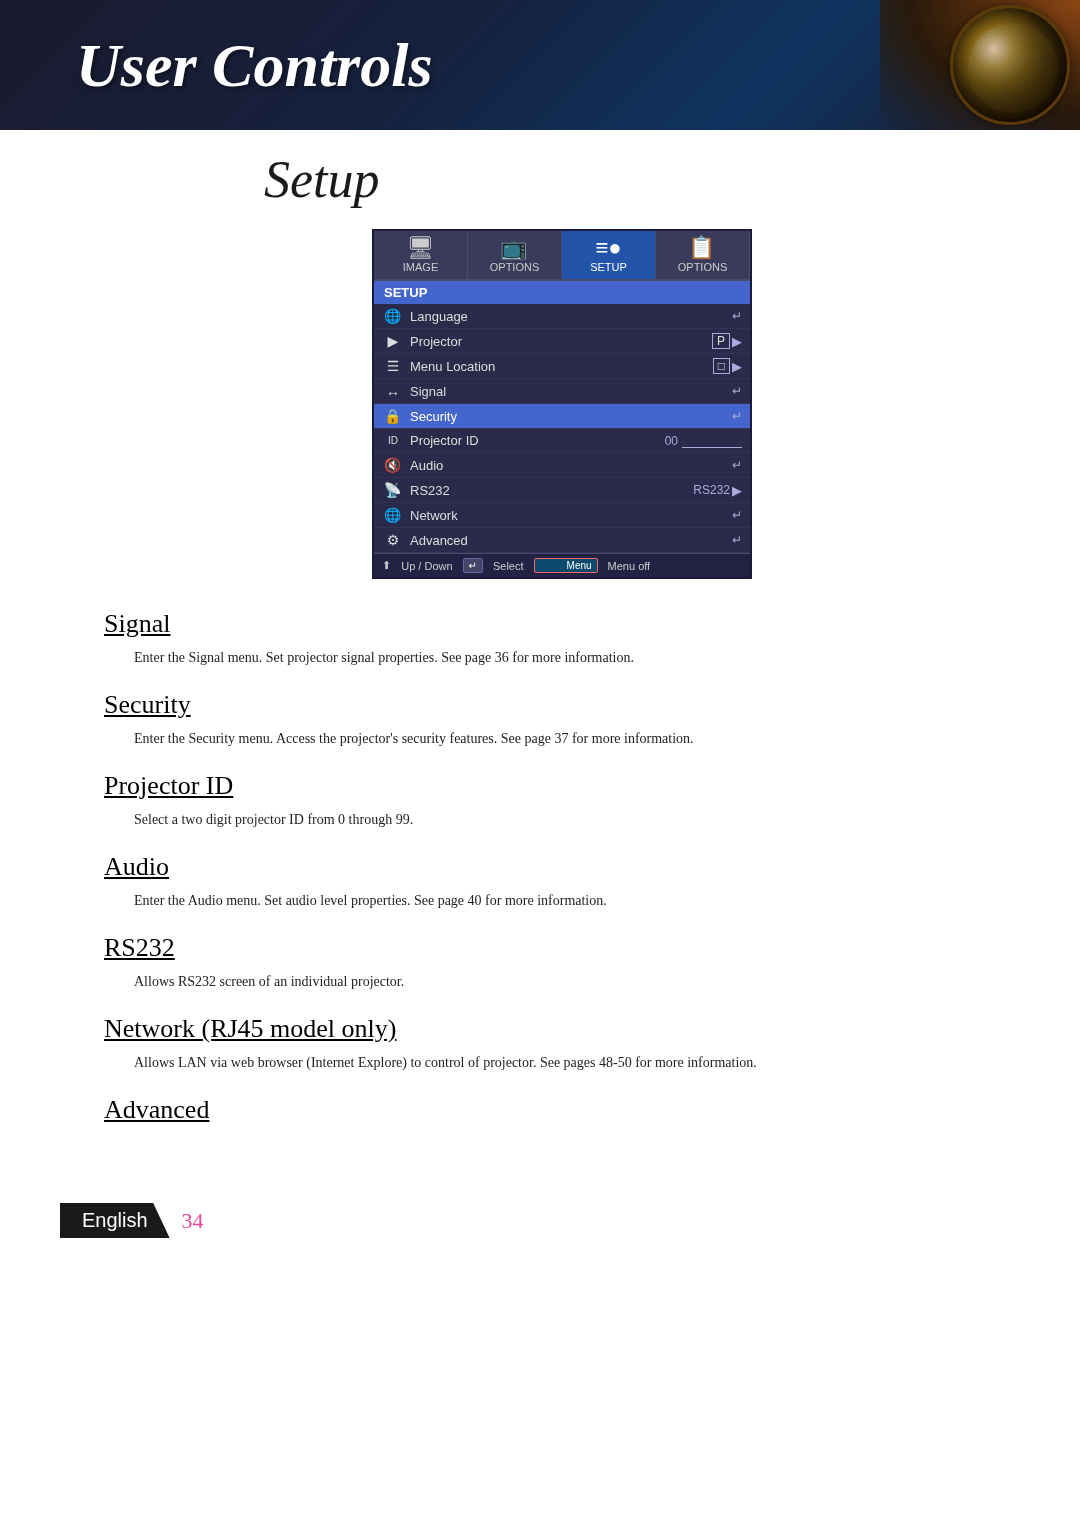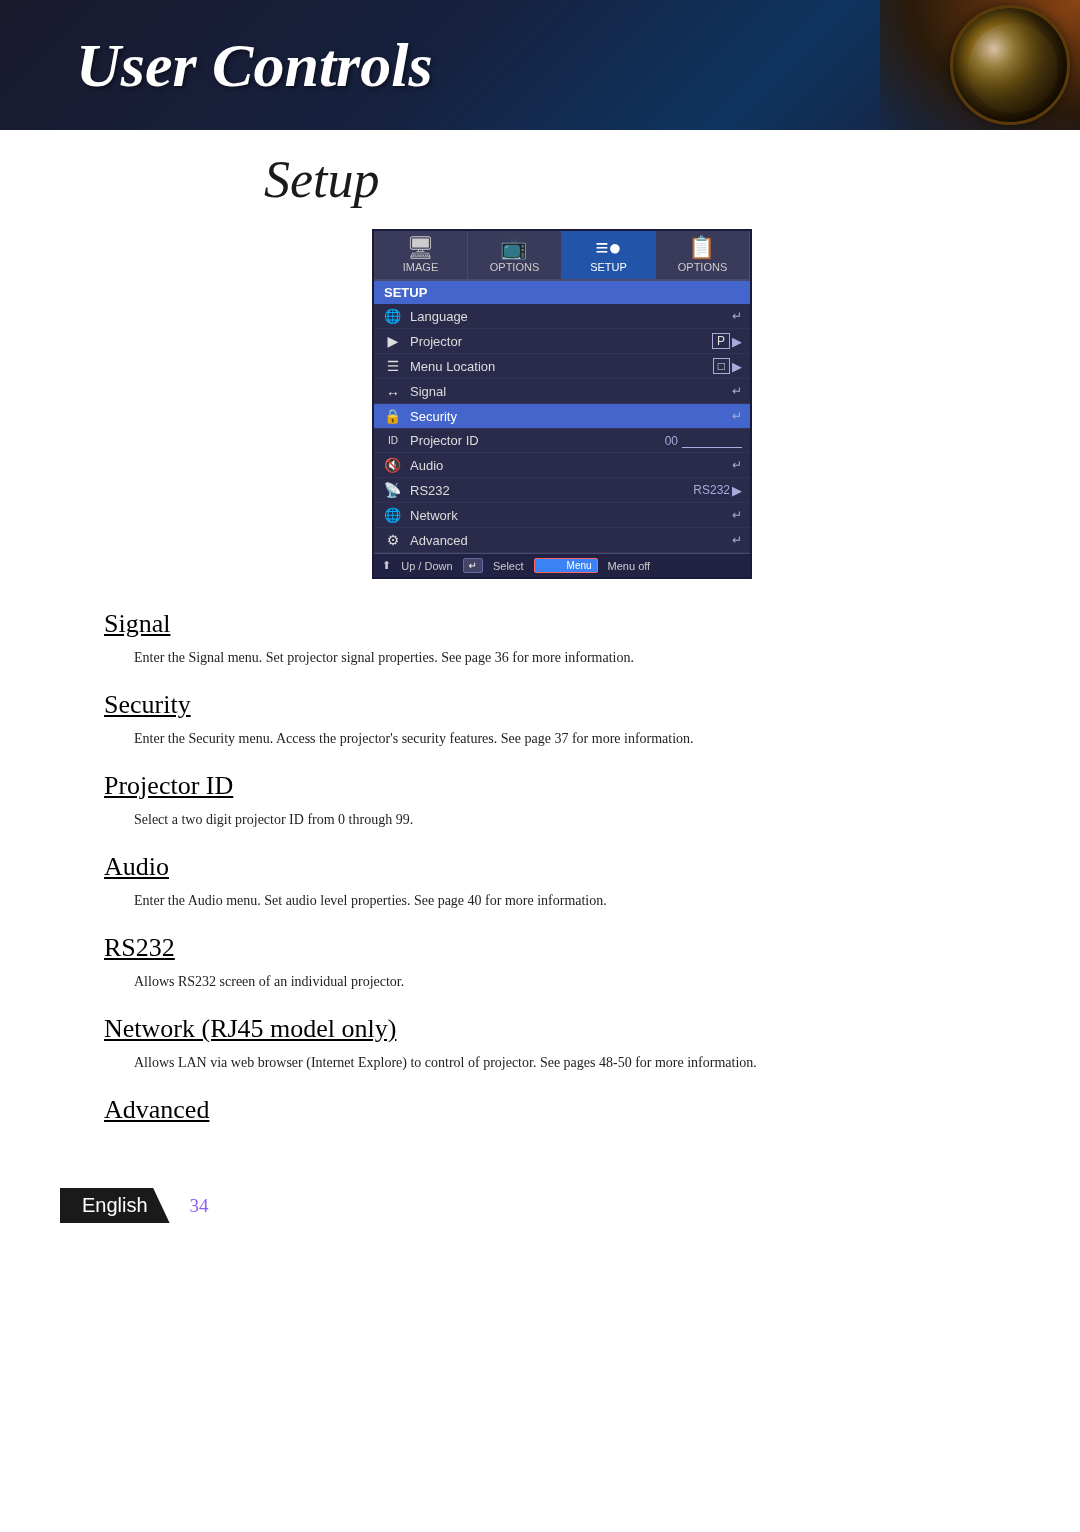--- a/index.html
+++ b/index.html
@@ -212,43 +212,43 @@
       font-size: 14px;
       color: #222222;
       line-height: 1.5;
       text-align: justify;
       padding-left: 30px;
     }
 
     
     .page-footer {
       position: absolute;
-      bottom: 45px;
+      bottom: 30px;
       left: 0;
       right: 0;
       display: flex;
       align-items: center;
       padding: 0 60px;
     }
 
     .english-badge {
       background: #1a1a1a;
       color: #ffffff;
       padding: 6px 22px;
       font-size: 20px;
       font-family: Arial, sans-serif;
       clip-path: polygon(0 0, 85% 0, 100% 100%, 0 100%);
       display: flex;
       align-items: center;
     }
 
     .page-number {
-      margin-left: 20px;
-      font-size: 19px;
-      color: #8b5cf6;
+      margin-left: 12px;
+      font-size: 22px;
+      color: #ec4899;
     }
   </style>
 </head>
 <body>
 
 <div class="header-bar">
   <span class="header-title">User Controls</span>
   <div class="lens-decoration"></div>
 </div>
 
@@ -346,21 +346,21 @@
         <span class="menu-row-icon">⚙</span>
         <span class="menu-row-label">Advanced</span>
         <span class="menu-row-enter">↵</span>
       </div>
 
       <div class="menu-footer">
         <span>⬆</span>
         <span>Up / Down</span>
         <span class="footer-key">↵</span>
         <span>Select</span>
-        <span class="footer-key" style="background:#3b82f6;border-color:#ff6666;padding-left:32px;">Menu</span>
+        <span class="footer-key" style="background:#0c4a6e;border-color:#ff6666;padding-left:32px;">Menu</span>
         <span>Menu off</span>
       </div>
 
     </div>
   </div>
 
   <div>
 
     <h2 class="section-heading">Signal</h2>
     <p class="section-text">Enter the Signal menu. Set projector signal properties. See page 36 for more information.</p>

